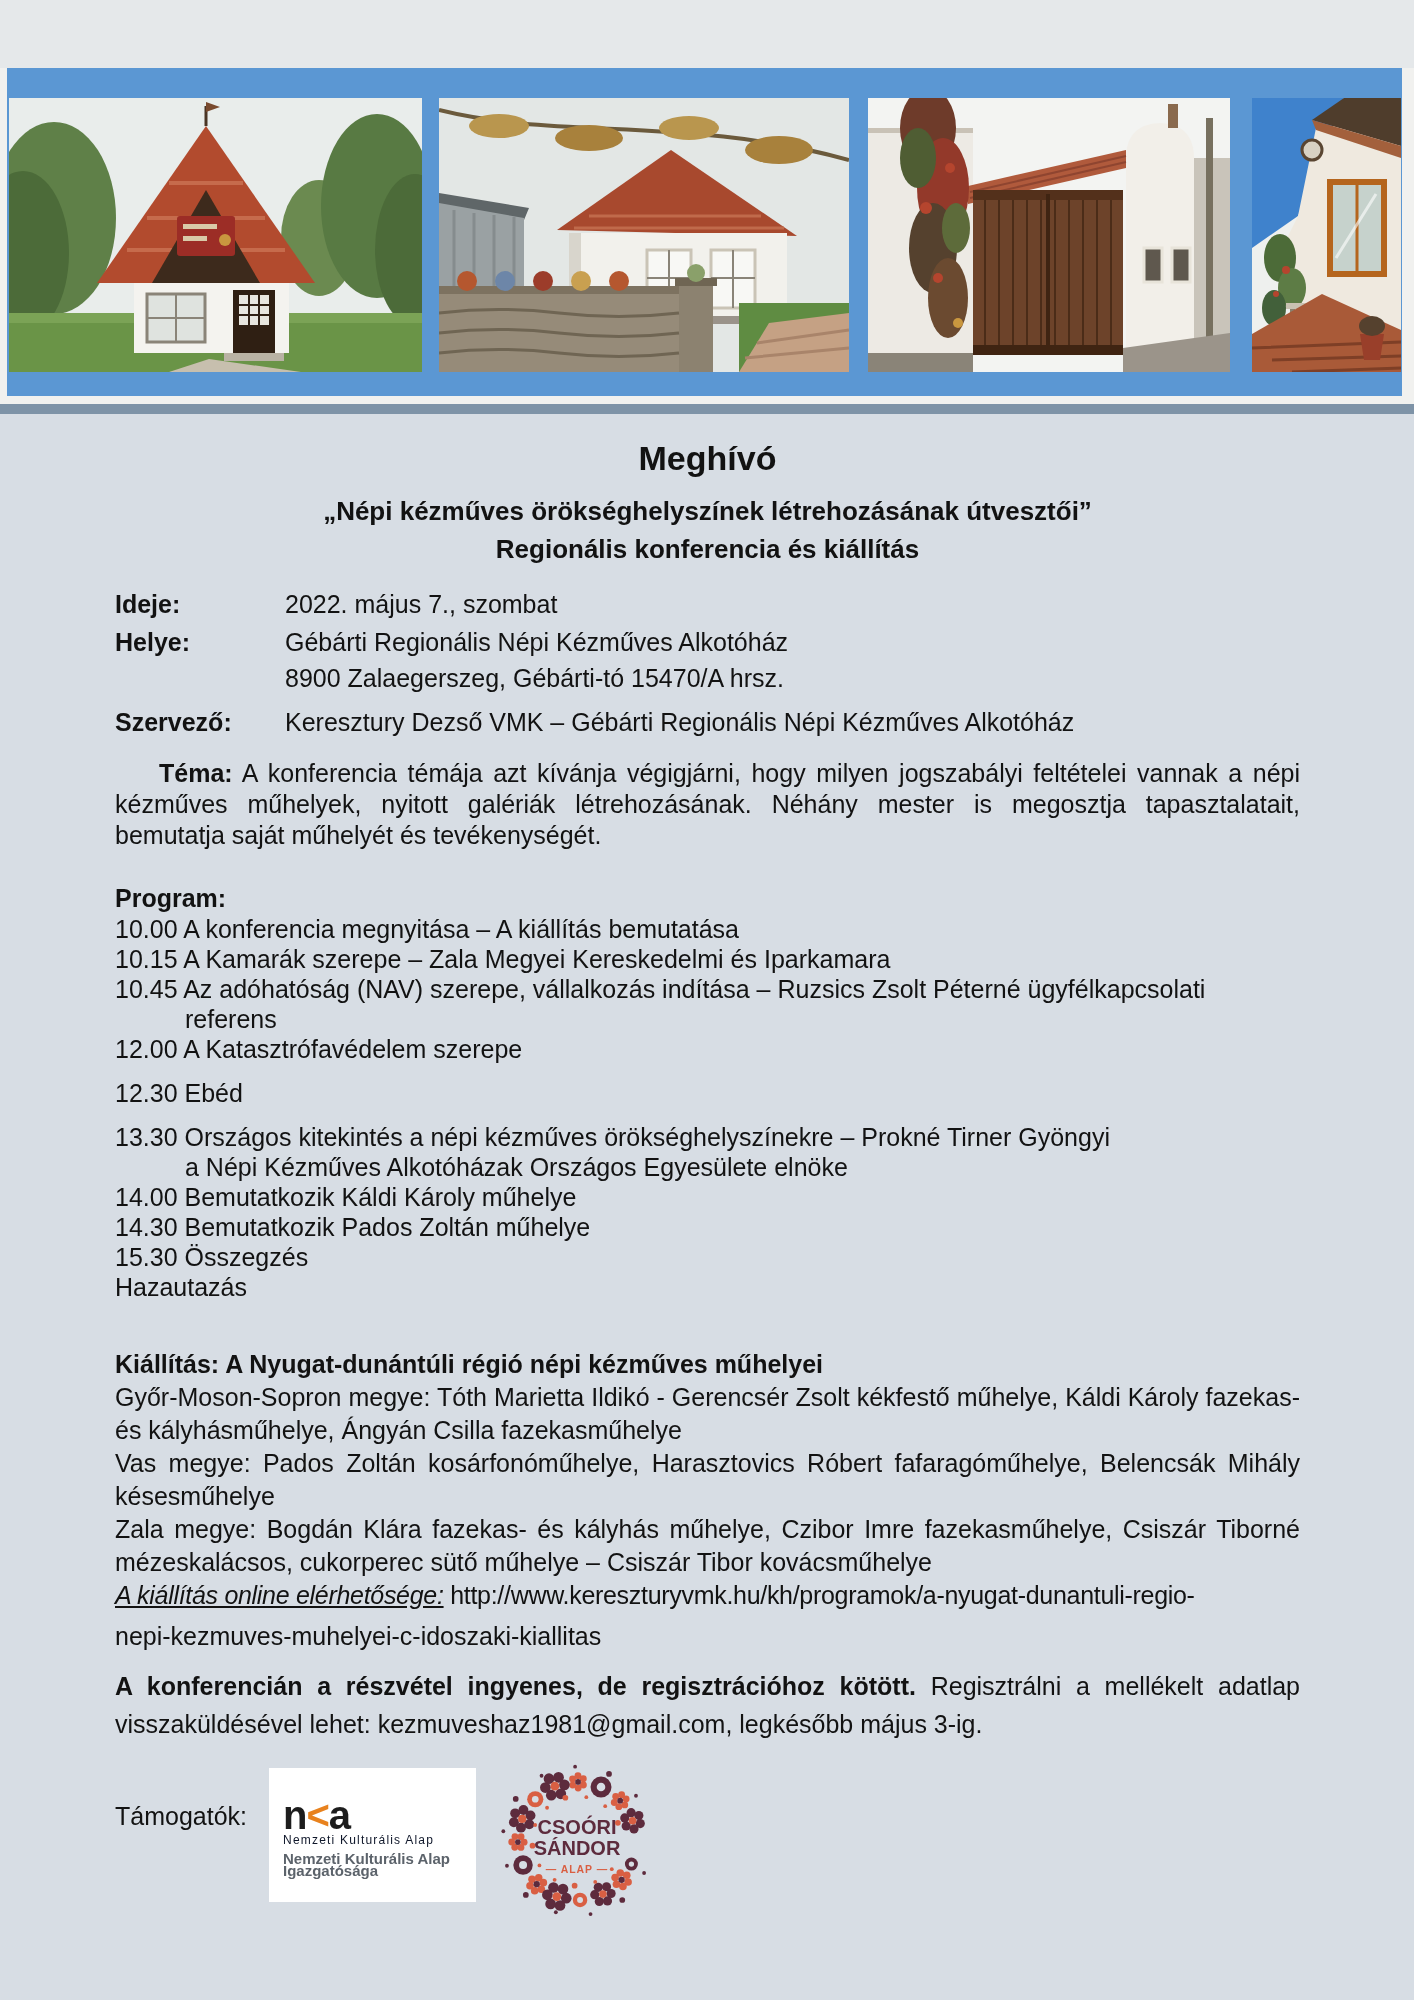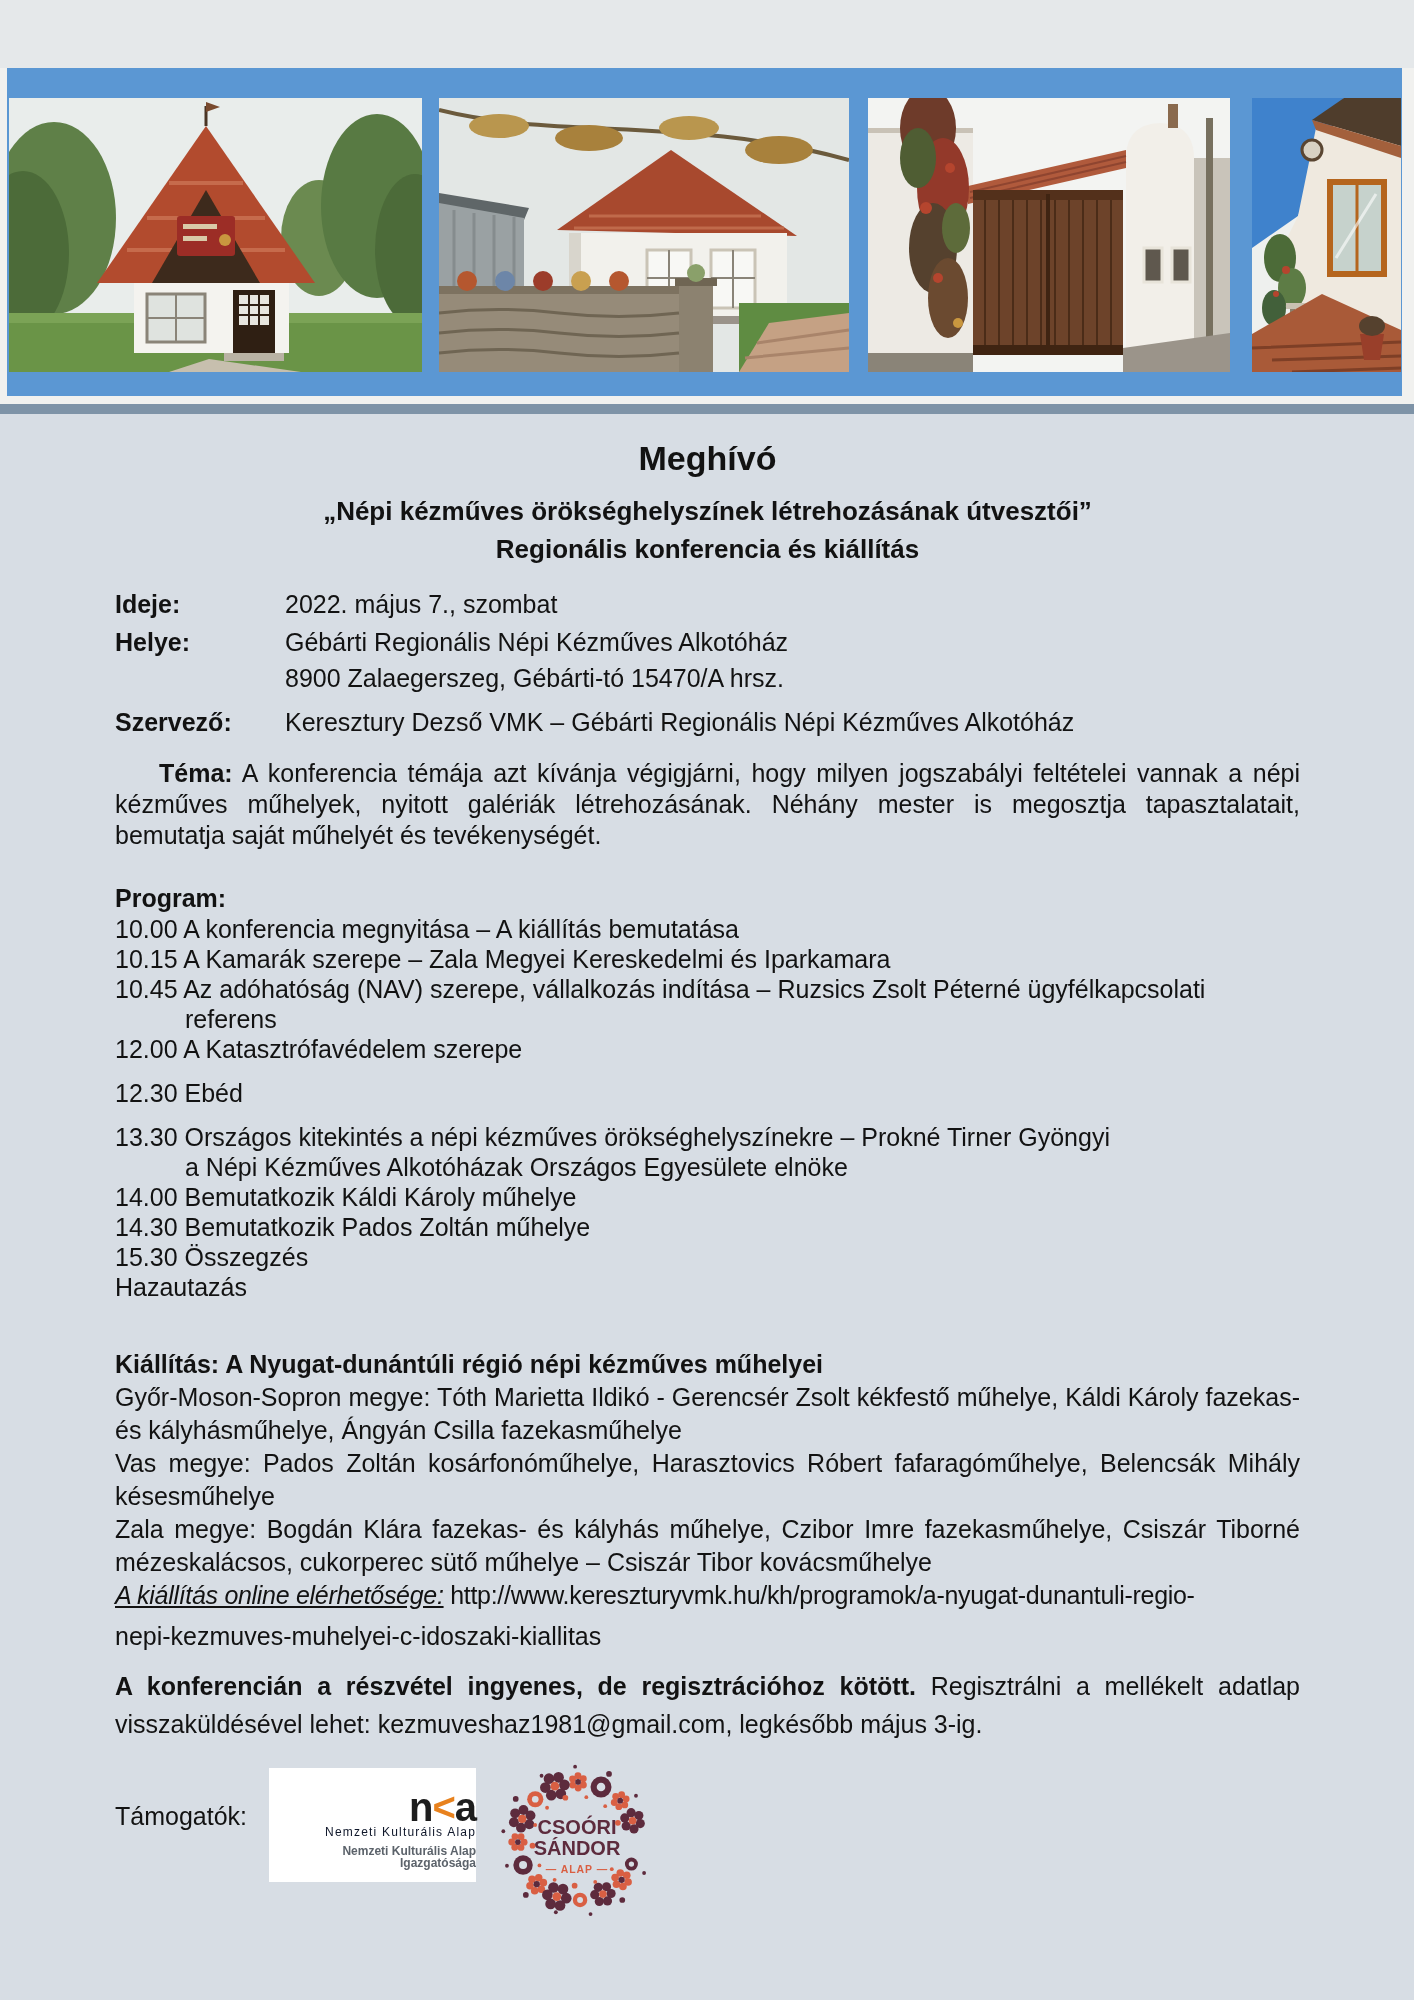--- a/index.html
+++ b/index.html
@@ -39,26 +39,26 @@
   .megye{margin:0;line-height:33px;text-align:justify;}
   .it{}
   .online{line-height:33px;white-space:nowrap;letter-spacing:-0.3px;}
   .online .lbl{font-style:italic;text-decoration:underline;}
   .url2{margin-top:8px;line-height:33px;}
   .registration{margin-top:14px;line-height:38px;text-align:justify;}
   .registration b{font-weight:bold;}
   
   .sponsors{margin-top:4px;display:flex;align-items:flex-start;}
   .sp-label{margin-top:33px;line-height:30px;}
-  .nka-box{margin-left:22px;width:207px;height:114px;background:#ffffff;
-    box-sizing:border-box;padding:24px 0 0 14px;text-align:right;}
+  .nka-box{margin-left:22px;width:207px;height:134px;background:#ffffff;
+    box-sizing:border-box;padding:32px 0 0 14px;}
   .nka-mark{font-size:40px;font-weight:bold;letter-spacing:-1px;line-height:30px;color:#1d1d1d;}
   .nka-mark .kk{color:#e8821e;font-weight:bold;}
   .nka-name{font-size:12px;color:#0f172a;letter-spacing:1.2px;margin-top:2px;line-height:17px;}
-  .nka-org{font-size:12px;font-weight:bold;color:#5c636b;margin-top:4px;line-height:12px;}
+  .nka-org{font-size:15px;font-weight:bold;color:#5c636b;margin-top:4px;line-height:12px;}
   .csoori{margin-left:20px;margin-top:-8px;}
   .csoori svg{display:block;}
   .cs-txt{font-weight:bold;}
 </style>
 </head>
 <body>
 
 <div class="page">
 
   <div class="top-strip"></div>

